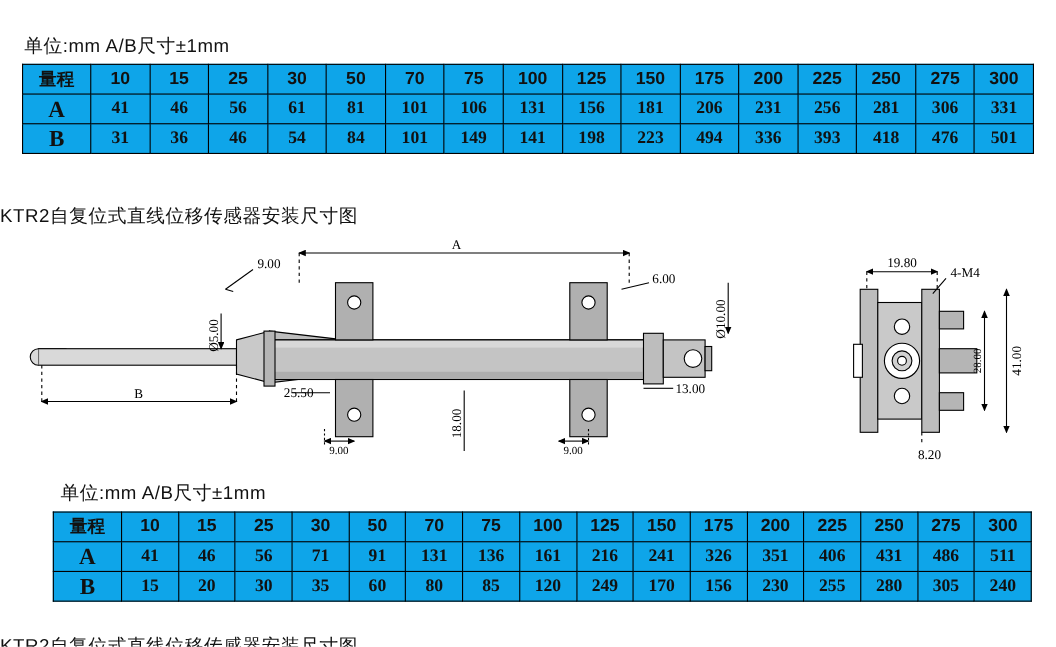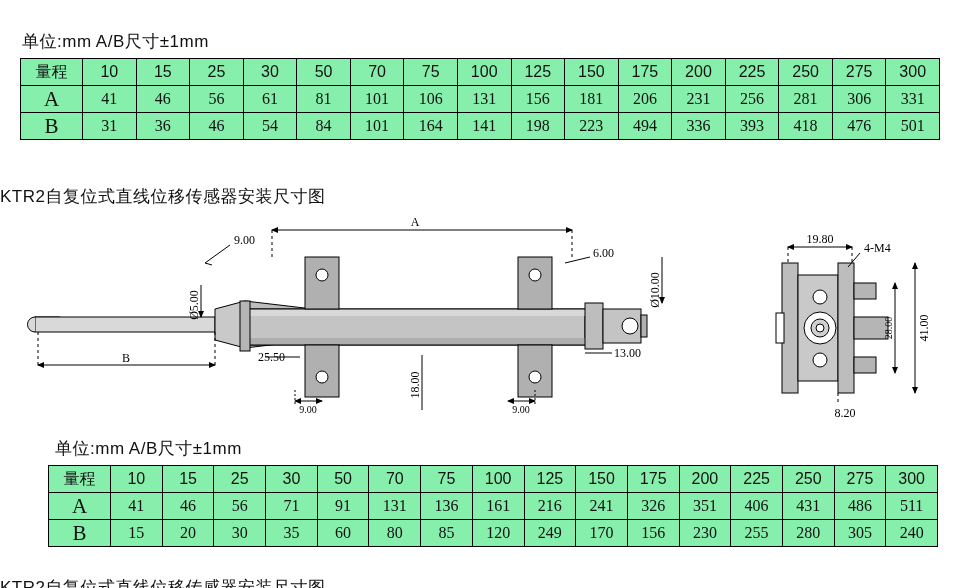--- a/index.html
+++ b/index.html
@@ -20,21 +20,22 @@
     font-size:17px;
     letter-spacing:0.5px;
     white-space:nowrap;
   }
 
   
   .dim-table{
     position:absolute;
     border-collapse:collapse;
     table-layout:fixed;
-    background:#86efac;
+    background:#0ea5e9;
+    font-weight:bold;
   }
   .dim-table td{
     border:1px solid #000;
     text-align:center;
     font-family:"Liberation Serif", serif;
     font-size:16px;
     height:26px;
     padding:0;
   }
   .dim-table td.head{
@@ -132,21 +133,21 @@
           <td class="">331</td>
         </tr>
         <tr>
           <td class="rowlabel">B</td>
           <td class="">31</td>
           <td class="">36</td>
           <td class="">46</td>
           <td class="">54</td>
           <td class="">84</td>
           <td class="">101</td>
-          <td class="">164</td>
+          <td class="">149</td>
           <td class="">141</td>
           <td class="">198</td>
           <td class="">223</td>
           <td class="">494</td>
           <td class="">336</td>
           <td class="">393</td>
           <td class="">418</td>
           <td class="">476</td>
           <td class="">501</td>
         </tr>

